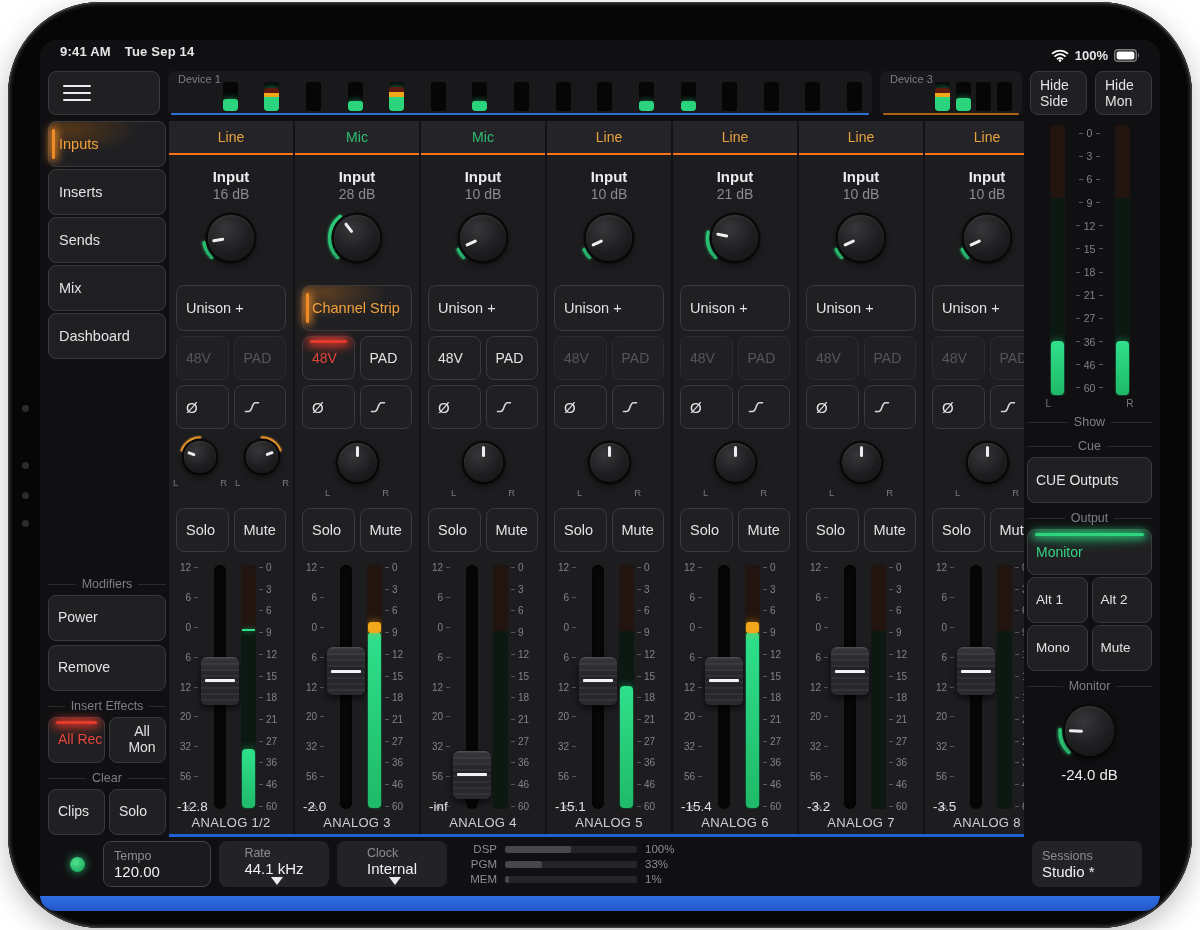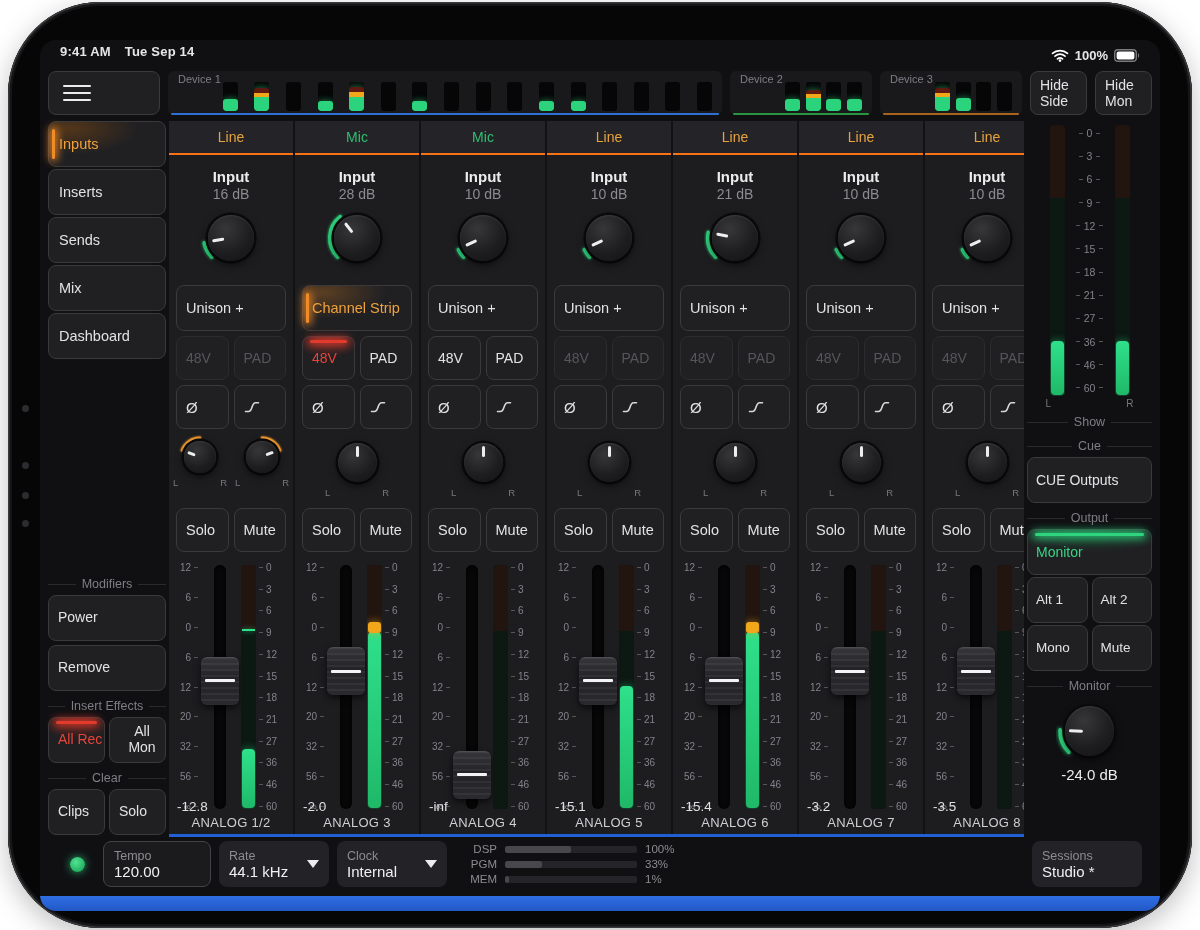--- a/index.html
+++ b/index.html
@@ -112,21 +112,21 @@
   .rb-half{height:46px;padding-left:8px;font-size:13.5px;line-height:1.12;}
   .rb-full{width:100%;height:46px;padding-left:8px;font-size:14px;margin-bottom:2px;}
   .monitor-knob-wrap{display:flex;justify-content:center;margin-top:2px;}
   .monitor-value{text-align:center;font-size:15px;color:#ebebed;margin-top:3px;}
   
   .bottombar{flex:0 0 56px;display:flex;align-items:center;gap:8px;padding:4px 10px 6px;}
   .led{width:15px;height:15px;border-radius:50%;margin:0 10px 0 12px;flex:0 0 auto;
     background:radial-gradient(circle at 40% 35%, #52e392, #1fae5f 75%);box-shadow:0 0 9px rgba(47,208,125,.8);}
   .bb-box{height:46px;border-radius:8px;background:#232327;padding:5px 10px;display:flex;flex-direction:column;justify-content:center;flex:0 0 auto;}
   .bb-box.bordered{background:#1b1b1e;border:1.5px solid #434346;width:108px;}
-  .bb-box.dd{flex-direction:row;align-items:center;justify-content:space-between;width:110px;cursor:pointer;}
+  .bb-box.dd{flex-direction:column;align-items:center;justify-content:space-between;width:110px;cursor:pointer;}
   .bb-col{display:flex;flex-direction:column;justify-content:center;}
   .bb-label{font-size:12.5px;color:#8c8c91;}
   .bb-value{font-size:15px;color:#f0f0f2;}
   .caret{width:0;height:0;border-left:6px solid transparent;border-right:6px solid transparent;border-top:8px solid #ececee;margin-left:6px;}
   .resources{display:flex;flex-direction:column;gap:3px;margin-left:12px;}
   .res-row{display:flex;align-items:center;gap:8px;font-size:11.5px;color:#8c8c91;height:12px;}
   .res-label{width:30px;text-align:right;}
   .res-bar{width:132px;height:7px;background:#252529;border-radius:2px;position:relative;overflow:hidden;}
   .res-fill{position:absolute;left:0;top:0;bottom:0;background:#47474c;border-radius:2px;}
   .res-pct{width:42px;}
@@ -206,38 +206,20 @@
                   <div class="dbar-lit" style="height: 35%;"></div>
                 </div>
                 <div class="dbar"></div>
                 <div class="dbar"></div>
                 <div class="dbar"></div>
                 <div class="dbar"></div>
               </div>
               <div class="device-underline" style="background: rgb(45, 111, 210);"></div>
             </div>
             <div class="device-box">
-              <div class="device-label">Device 2</div>
-              <div class="device-bars">
-                <div class="dbar">
-                  <div class="dbar-lit" style="height: 40%;"></div>
-                </div>
-                <div class="dbar">
-                  <div class="dbar-lit clip" style="height: 72%;"></div>
-                </div>
-                <div class="dbar">
-                  <div class="dbar-lit" style="height: 40%;"></div>
-                </div>
-                <div class="dbar">
-                  <div class="dbar-lit" style="height: 42%;"></div>
-                </div>
-              </div>
-              <div class="device-underline" style="background: rgb(39, 150, 63);"></div>
-            </div>
-            <div class="device-box">
               <div class="device-label">Device 3</div>
               <div class="device-bars">
                 <div class="dbar">
                   <div class="dbar-lit clip" style="height: 78%;"></div>
                 </div>
                 <div class="dbar">
                   <div class="dbar-lit" style="height: 45%;"></div>
                 </div>
                 <div class="dbar"></div>
                 <div class="dbar"></div>

